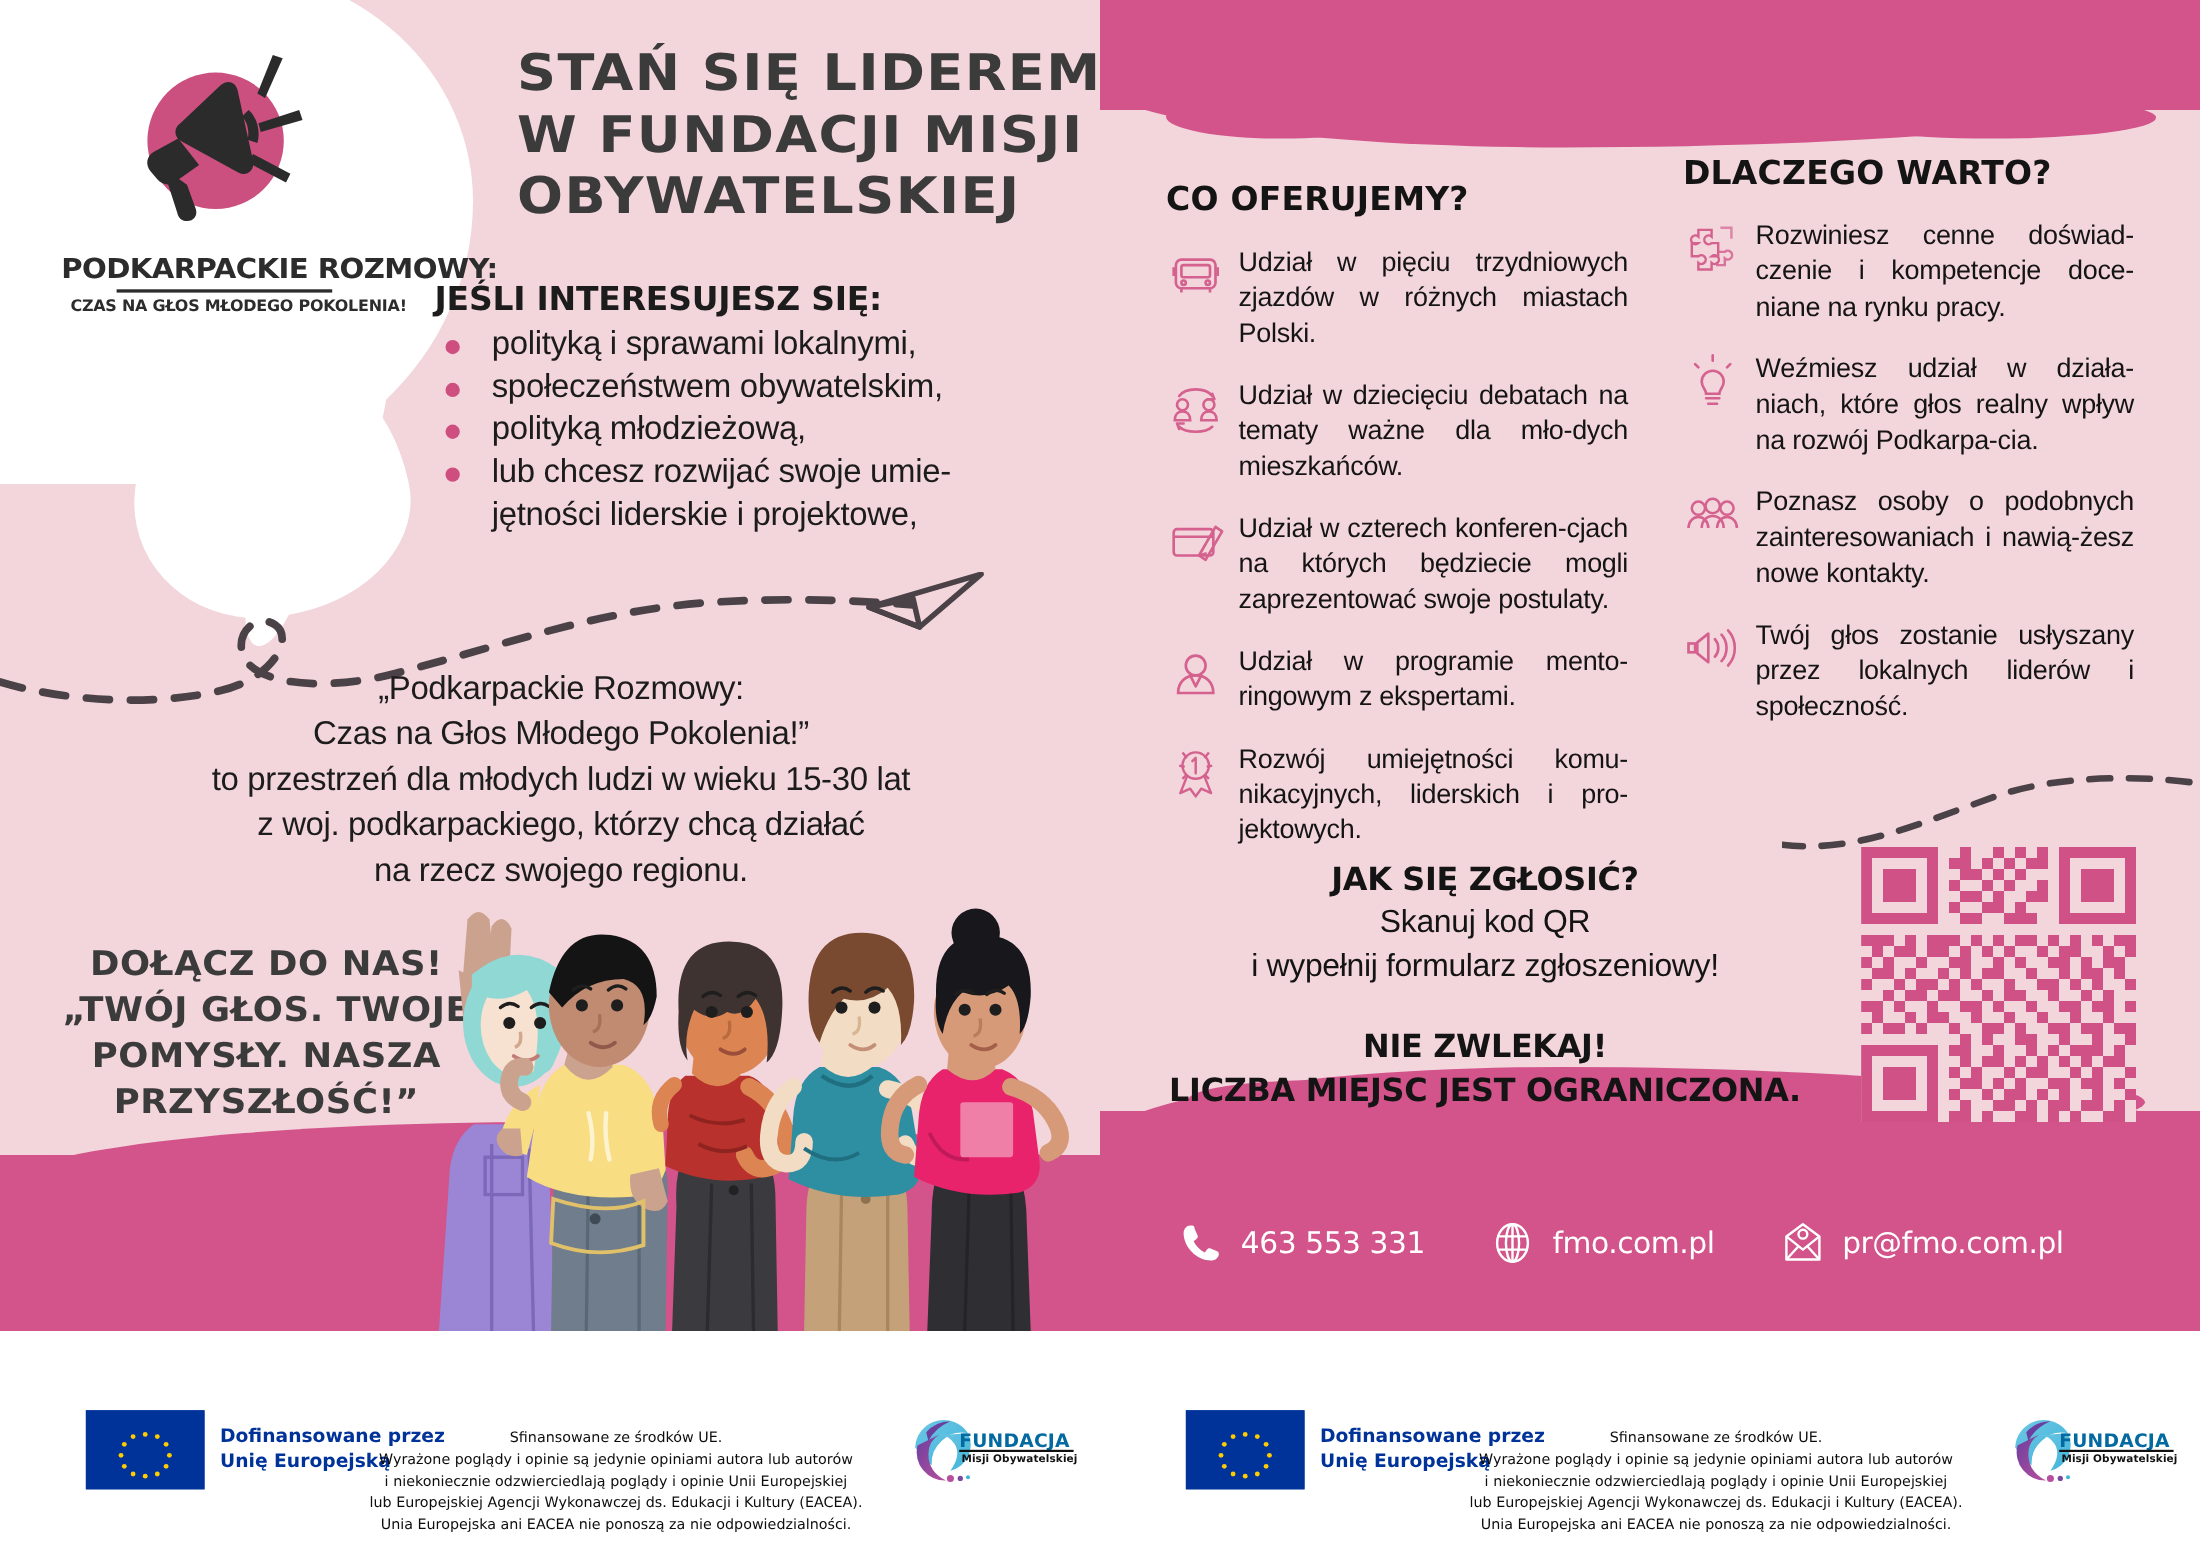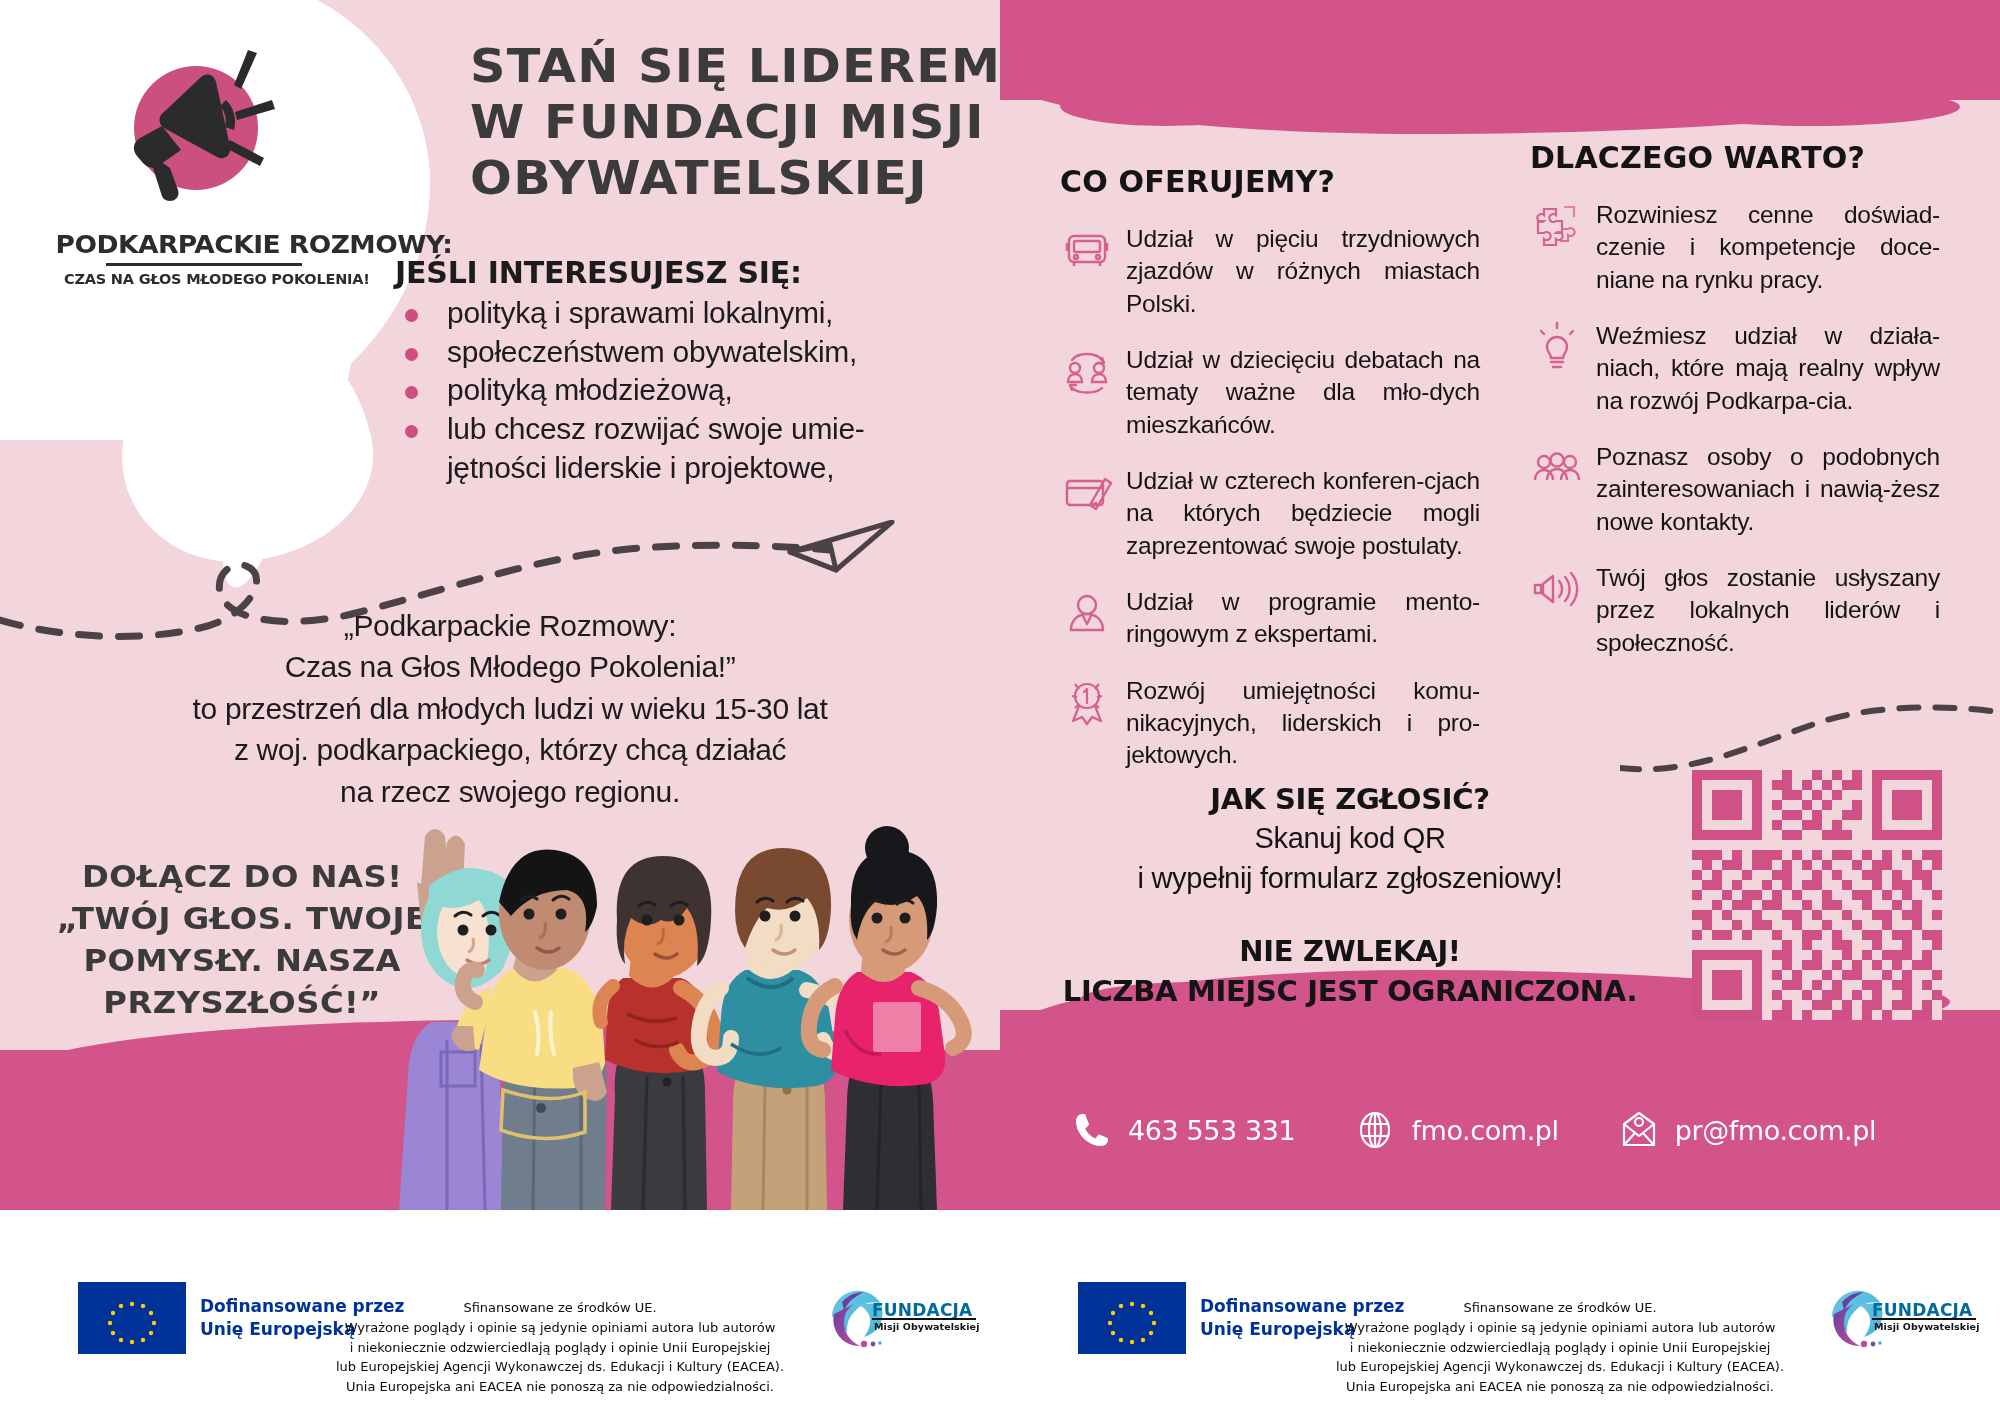--- a/index.html
+++ b/index.html
@@ -636,21 +636,21 @@
     </div>
 
     <div class="item">
       <span class="ic">
         <svg viewBox="0 0 54 54" width="54" height="54" fill="none" stroke="#d4618e" stroke-width="2.4">
           <path d="M17 27a10 10 0 1 1 20 0c0 5-4 7-4 11H21c0-4-4-6-4-11z"></path>
           <path d="M21 42h12M23 47h8" stroke-linecap="round"></path>
           <path d="M27 8v-5M14 14l-3-3M40 14l3-3" stroke-linecap="round"></path>
         </svg>
       </span>
-      <span class="tx">Weźmiesz udział w działa-niach, które mają realny wpływ na rozwój Podkarpa-cia.</span>
+      <span class="tx">Weźmiesz udział w działa-niach, które głos realny wpływ na rozwój Podkarpa-cia.</span>
     </div>
 
     <div class="item">
       <span class="ic">
         <svg viewBox="0 0 54 54" width="54" height="54" fill="none" stroke="#d4618e" stroke-width="2.3">
           <circle cx="14" cy="21" r="6"></circle>
             <path d="M5 39c0-6 4-10 9-10s9 4 9 10"></path>
           <circle cx="27" cy="19" r="6.5"></circle>
             <path d="M17 39c0-6 4-11 10-11s10 5 10 11"></path>
           <circle cx="40" cy="21" r="6"></circle>

